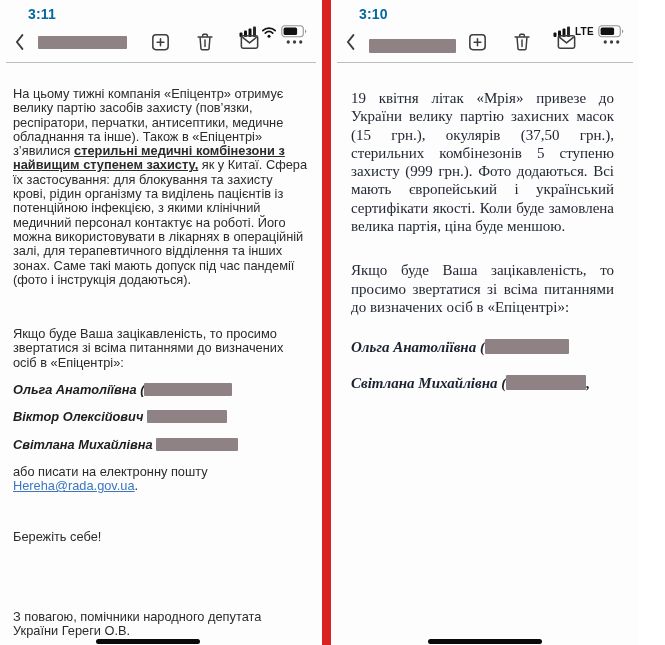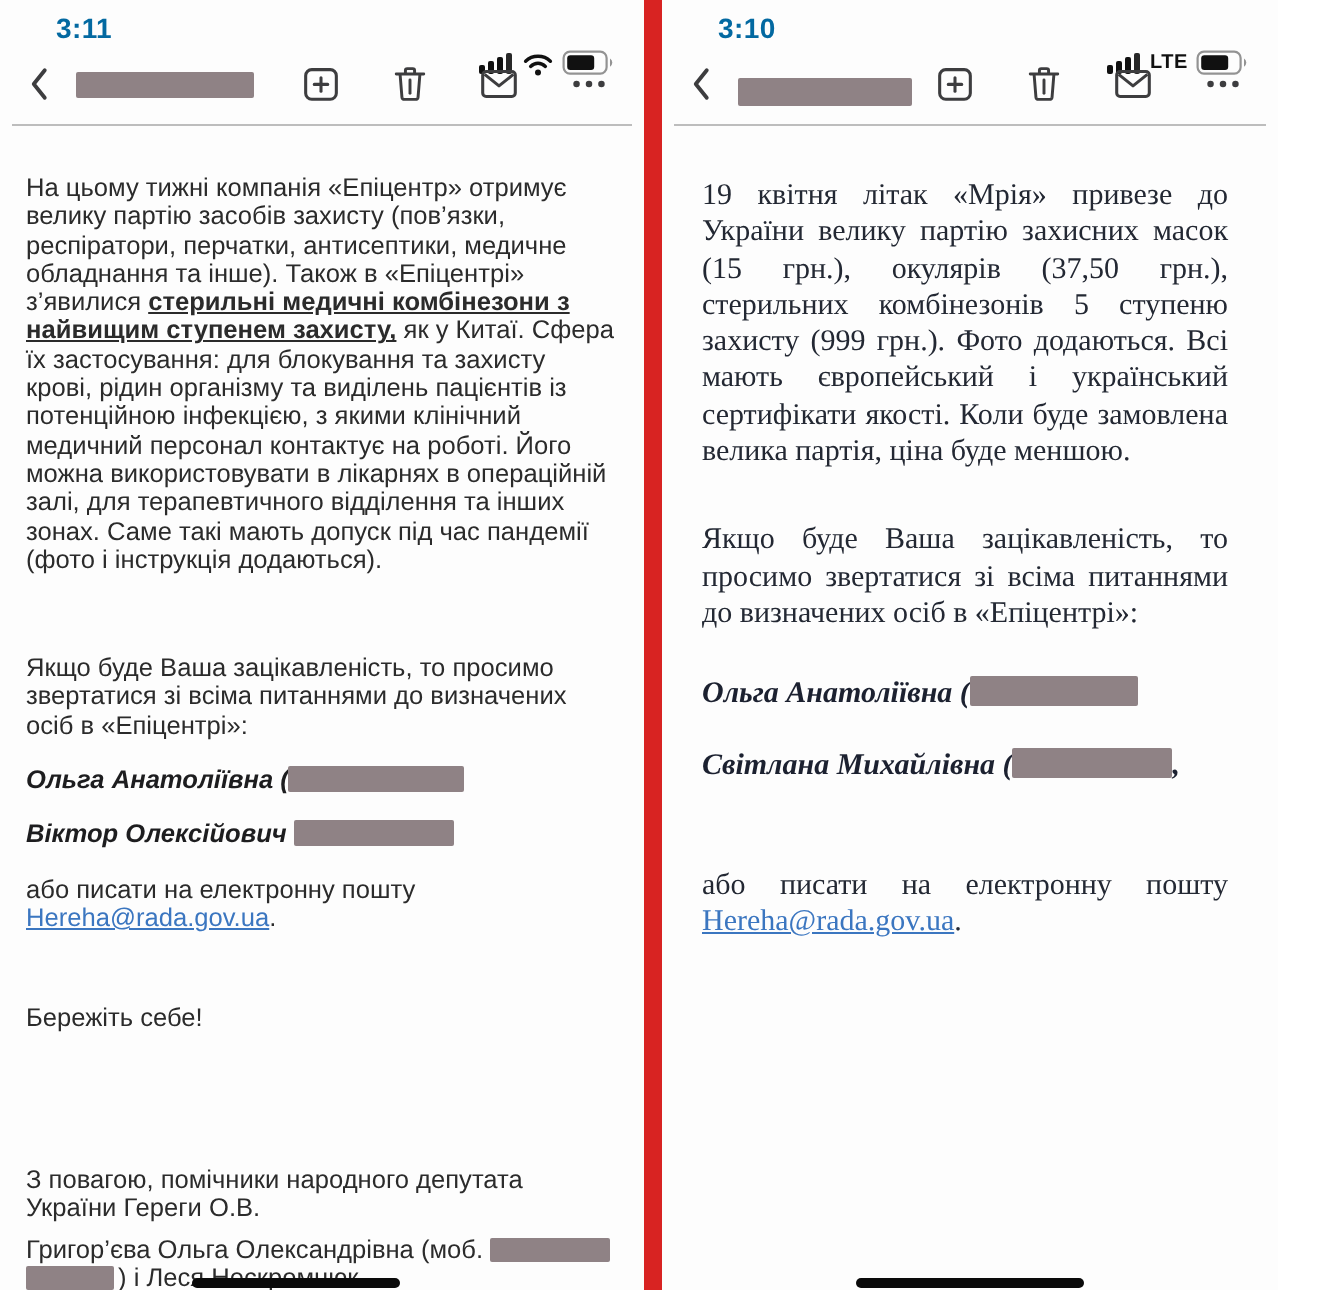--- a/index.html
+++ b/index.html
@@ -152,20 +152,21 @@
     <hr class="rule">
 
     <div class="body">
       <p class="p1"><span>На цьому тижні компанія «Епіцентр» отримує велику партію засобів захисту (пов’язки, респіратори, перчатки, антисептики, медичне обладнання та інше). Також в «Епіцентрі» з’явилися </span><span class="bold-underline">стерильні медичні комбінезони з найвищим ступенем захисту,</span><span> як у Китаї. Сфера їх застосування: для блокування та захисту крові, рідин організму та виділень пацієнтів із потенційною інфекцією, з якими клінічний медичний персонал контактує на роботі. Його можна використовувати в лікарнях в операційній залі, для терапевтичного відділення та інших зонах. Саме такі мають допуск під час пандемії (фото і інструкція додаються).</span></p>
 
       <p class="p2">Якщо буде Ваша зацікавленість, то просимо звертатися зі всіма питаннями до визначених осіб в «Епіцентрі»:</p>
 
       <div class="contacts">
         <div class="contact-row"><span>Ольга Анатоліївна (</span><span class="bar" style="width:88px;height:13px;"></span></div>
         <div class="contact-row"><span>Віктор Олексійович</span> <span class="bar" style="width:80px;height:13px;"></span></div>
+        <div class="contact-row"><span>Світлана Михайлівна</span> <span class="bar" style="width:82px;height:13px;"></span></div>
       </div>
 
       <p class="email-block"><span>або писати на електронну пошту</span><br><a class="maillink">Hereha@rada.gov.ua</a><span>.</span></p>
 
       <p class="farewell">Бережіть себе!</p>
 
       <p class="signature">З повагою, помічники народного депутата України Гереги О.В.</p>
 
       <p class="sig2"><span>Григор’єва Ольга Олександрівна (моб. </span><span class="bar" style="width:60px;height:12px;"></span><span class="bar" style="width:44px;height:12px;margin-right:2px;"></span><span>) і Леся Нескромнюк.</span></p>
     </div>
@@ -222,20 +223,19 @@
 
     <div class="body">
       <p class="p">19 квітня літак «Мрія» привезе до України велику партію захисних масок (15 грн.), окулярів (37,50 грн.), стерильних комбінезонів 5 ступеню захисту (999 грн.). Фото додаються. Всі мають європейський і український сертифікати якості. Коли буде замовлена велика партія, ціна буде меншою.</p>
       <p class="p p3">Якщо буде Ваша зацікавленість, то просимо звертатися зі всіма питаннями до визначених осіб в «Епіцентрі»:</p>
 
       <div class="contacts">
         <div class="contact-row"><span>Ольга Анатоліївна (</span><span class="bar" style="width:84px;height:15px;"></span><span></span></div>
         <div class="contact-row"><span>Світлана Михайлівна (</span><span class="bar" style="width:80px;height:15px;"></span><span>,</span></div>
       </div>
 
-      <p class="email-block"><span>або писати на електронну пошту </span><a class="maillink">Hereha@rada.gov.ua</a><span>.</span></p>
 
     </div>
 
     <div class="home-indicator"></div>
   </div>
 
 </div>
 
 </body></html>

